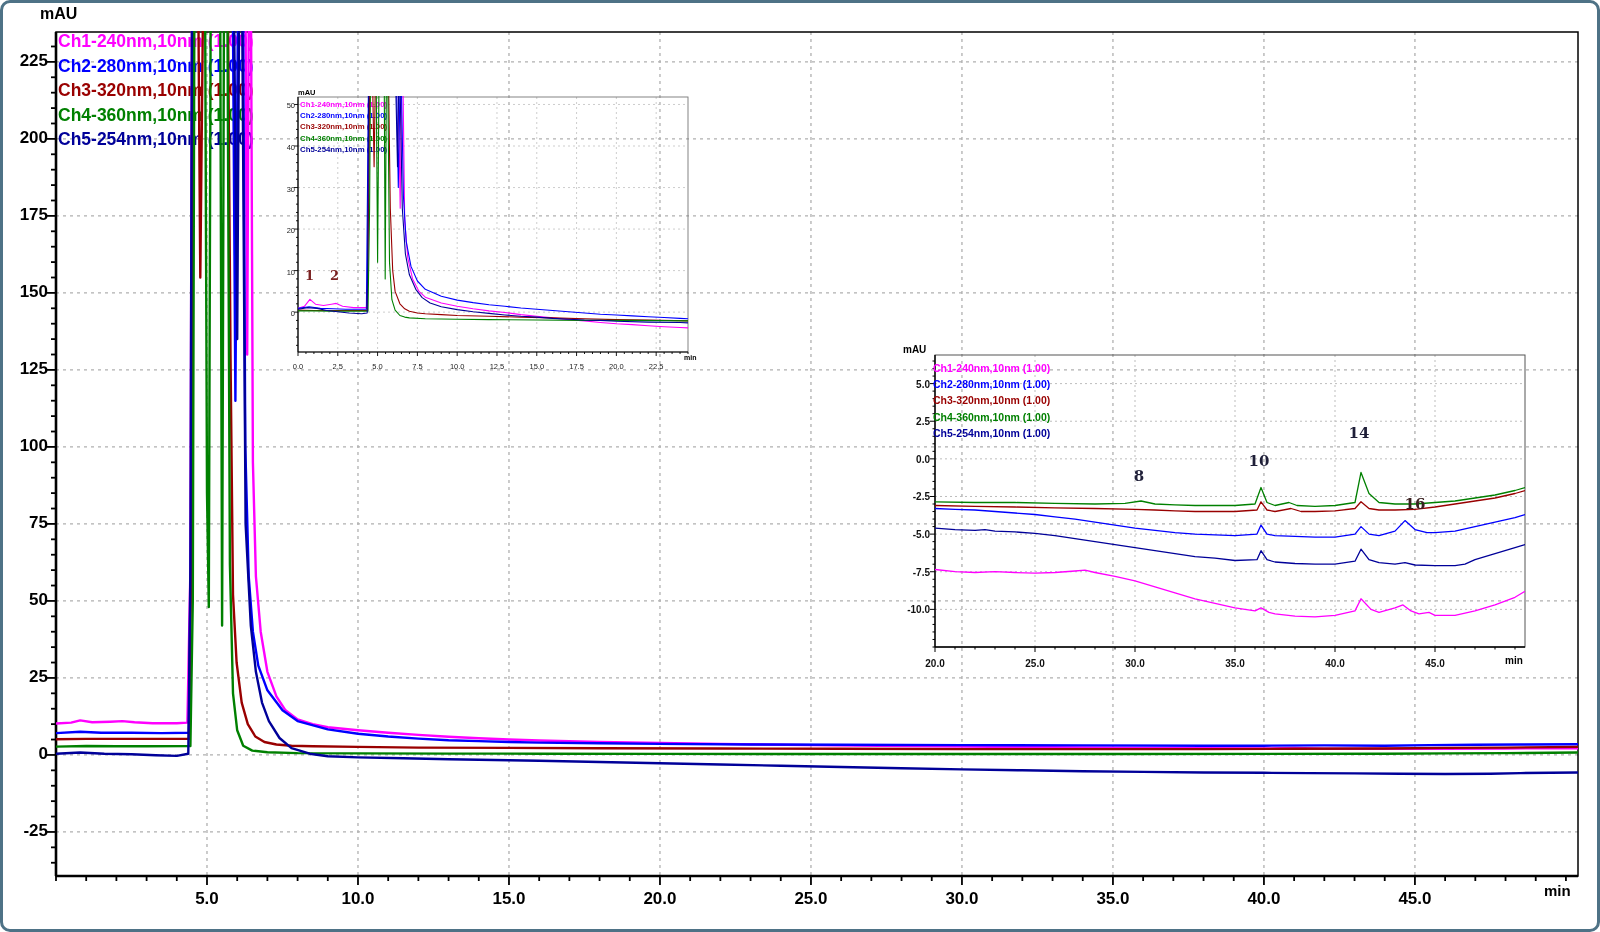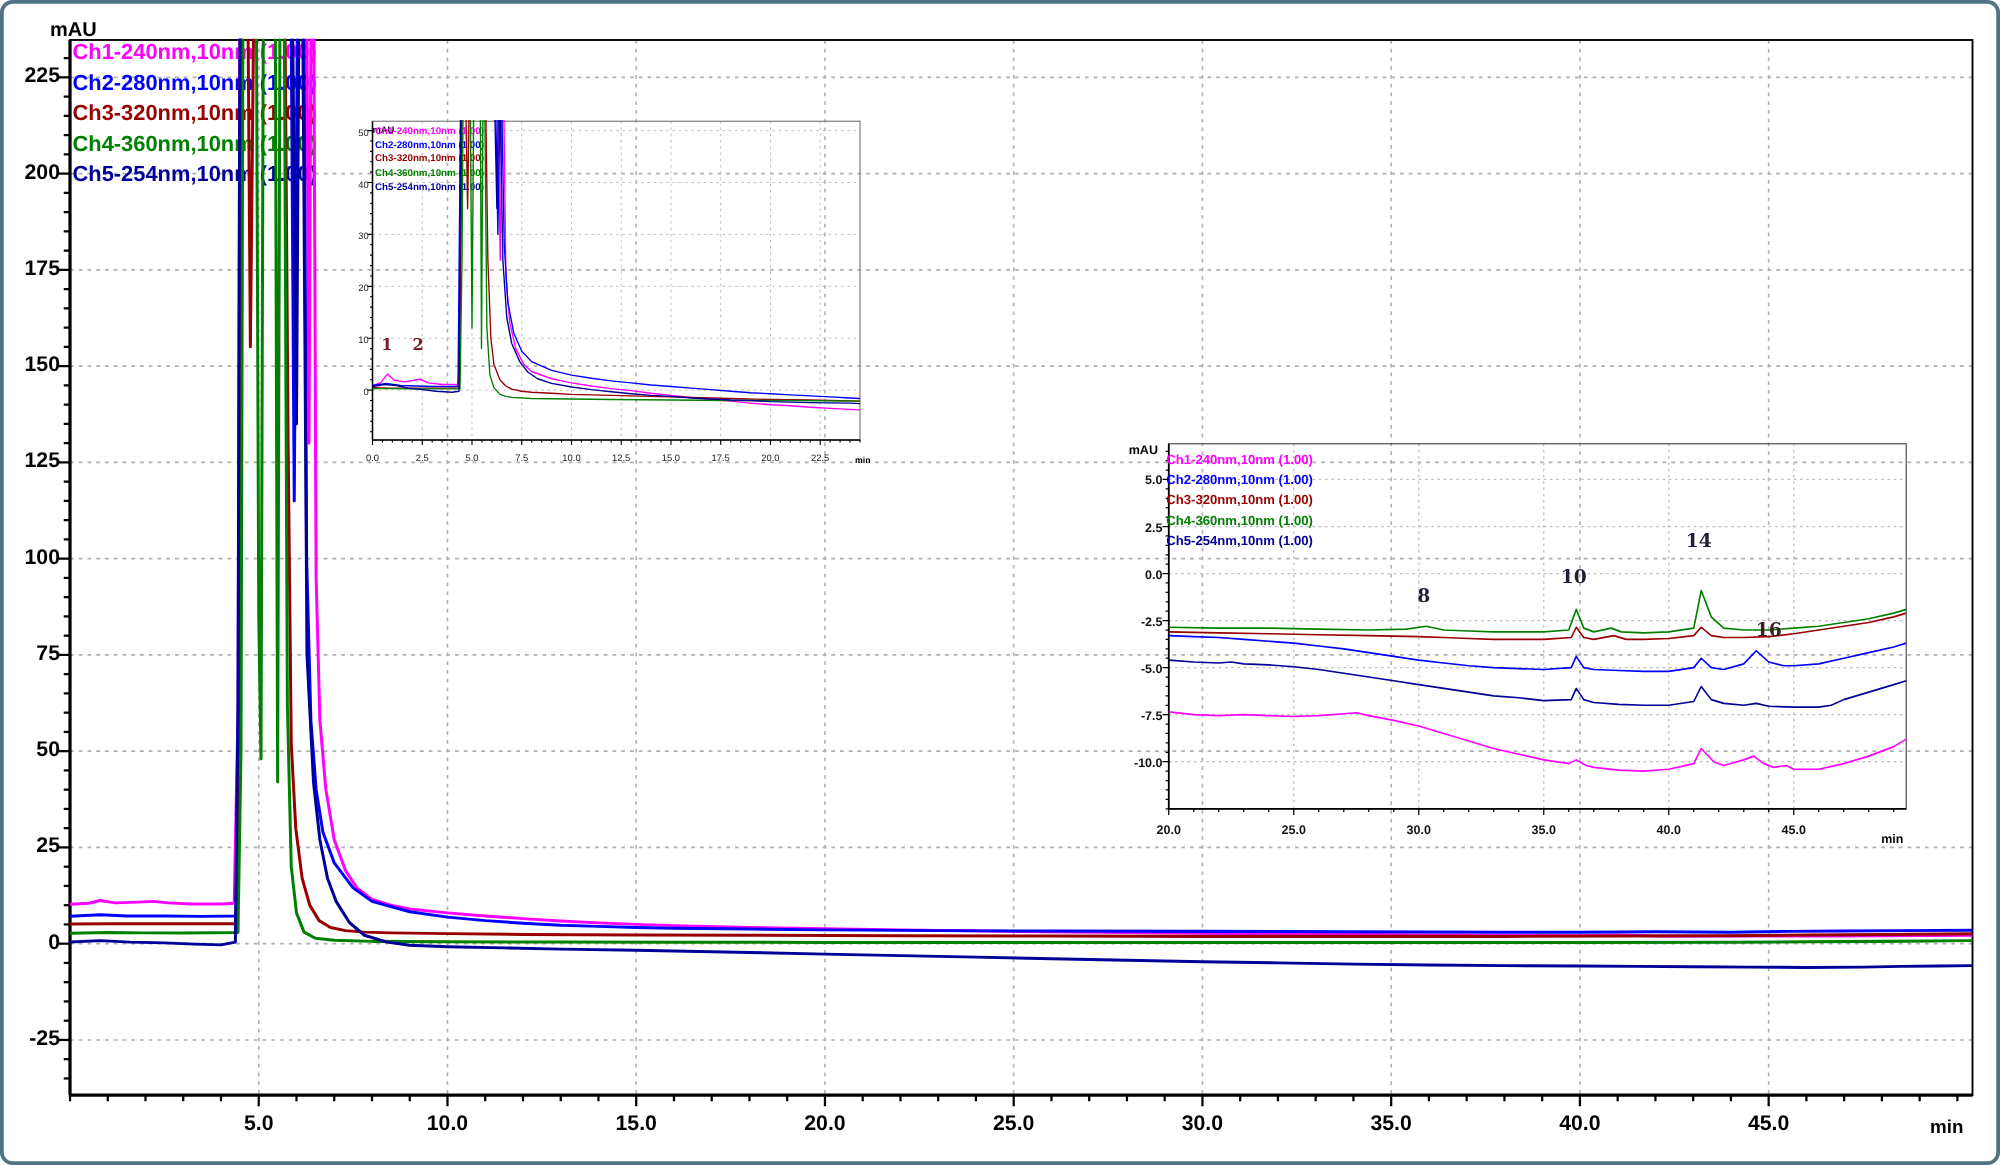--- a/index.html
+++ b/index.html
@@ -3,21 +3,21 @@
 <meta charset="utf-8">
 <style>
   html,body{margin:0;padding:0;background:#ffffff;}
   #stage{position:relative;width:1600px;height:932px;background:#ffffff;overflow:hidden;
          font-family:"Liberation Sans",sans-serif;}
   .frame{position:absolute;inset:0;border:3px solid #4e7286;border-radius:10px;pointer-events:none;z-index:50;}
   .chart{position:absolute;}
   .chart svg{position:absolute;left:0;top:0;pointer-events:none;}
   .svg-base{z-index:1;}
   .legend{position:absolute;z-index:2;white-space:nowrap;}
-  .unit-label{position:absolute;z-index:2;color:#000;margin-top:11px;}
+  .unit-label{position:absolute;z-index:2;color:#000;}
   .svg-overlay{z-index:3;}
 
   
   #main-chart{left:0;top:0;width:1600px;height:932px;}
   #main-chart .grid{stroke:#b0b0b0;stroke-width:1.3;stroke-dasharray:3 4;fill:none;}
   #main-chart .axis{stroke:#000;stroke-width:2.6;}
   #main-chart .tick{stroke:#000;stroke-width:1.8;}
   #main-chart .pborder{fill:none;stroke:#000;stroke-width:1.5;}
   #main-chart text.ticklabel{font-family:"Liberation Sans",sans-serif;font-weight:700;font-size:17px;fill:#000;}
   #main-chart .legend{left:58px;top:29px;font-size:17.5px;font-weight:700;line-height:24.5px;}

